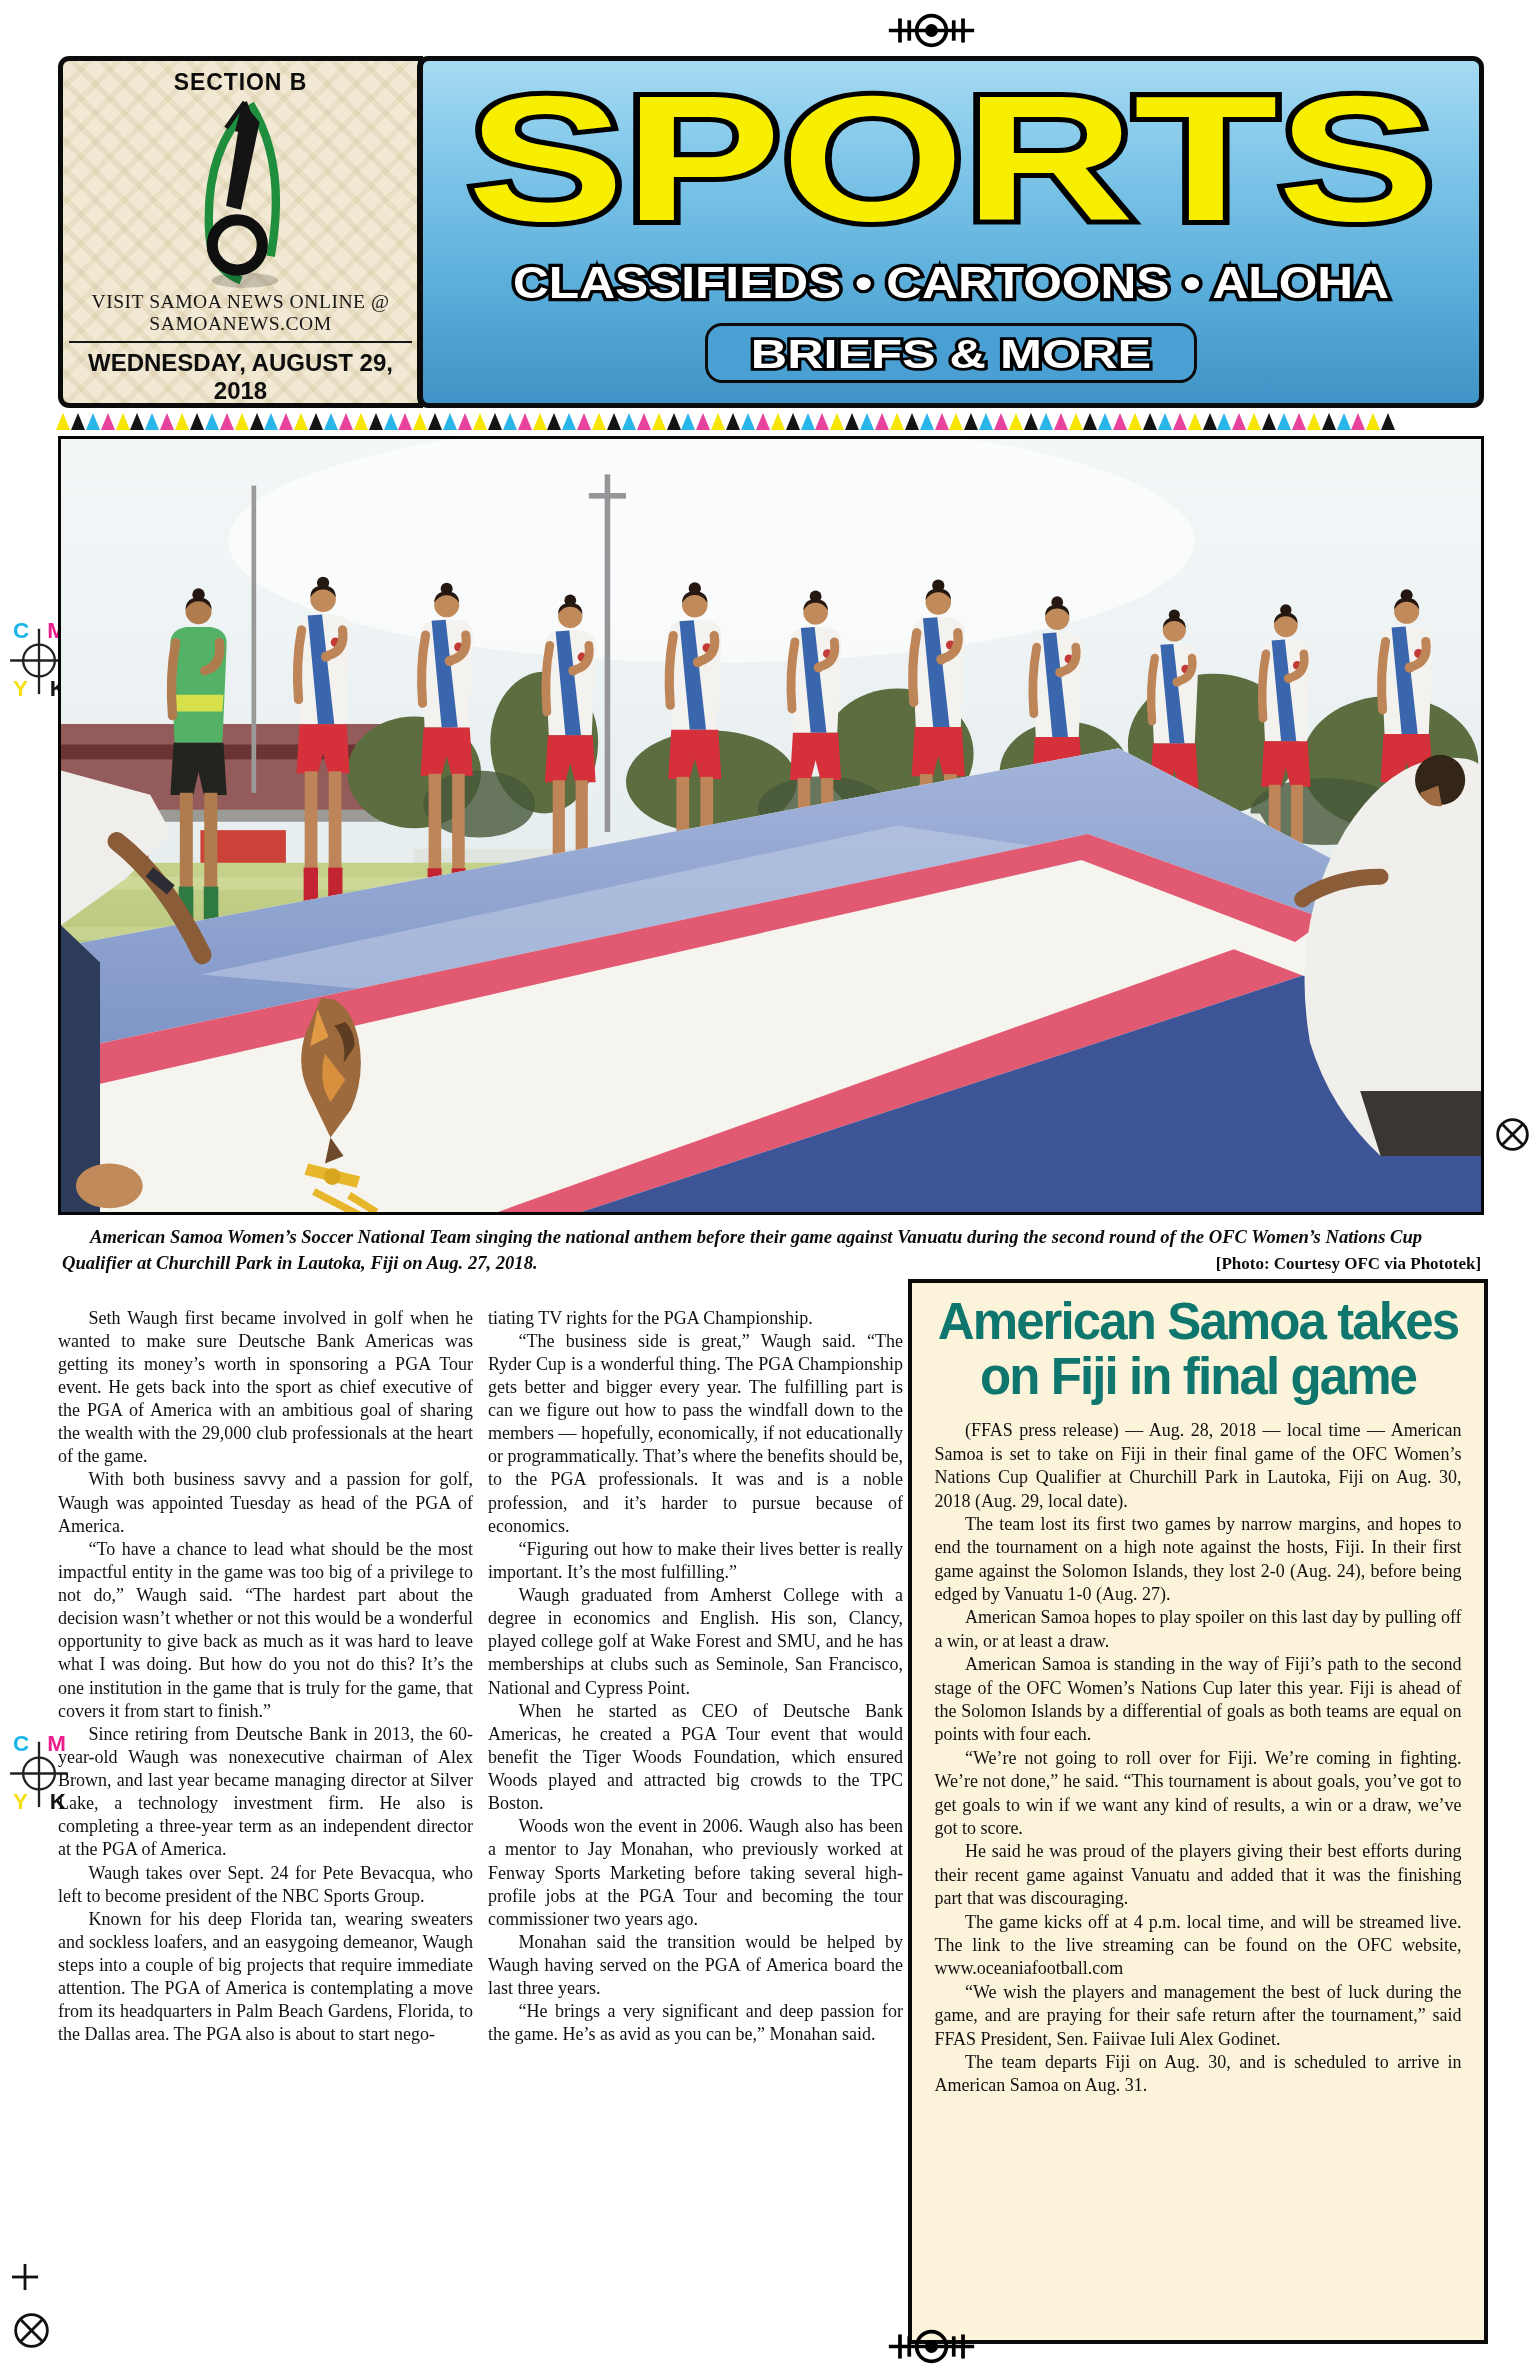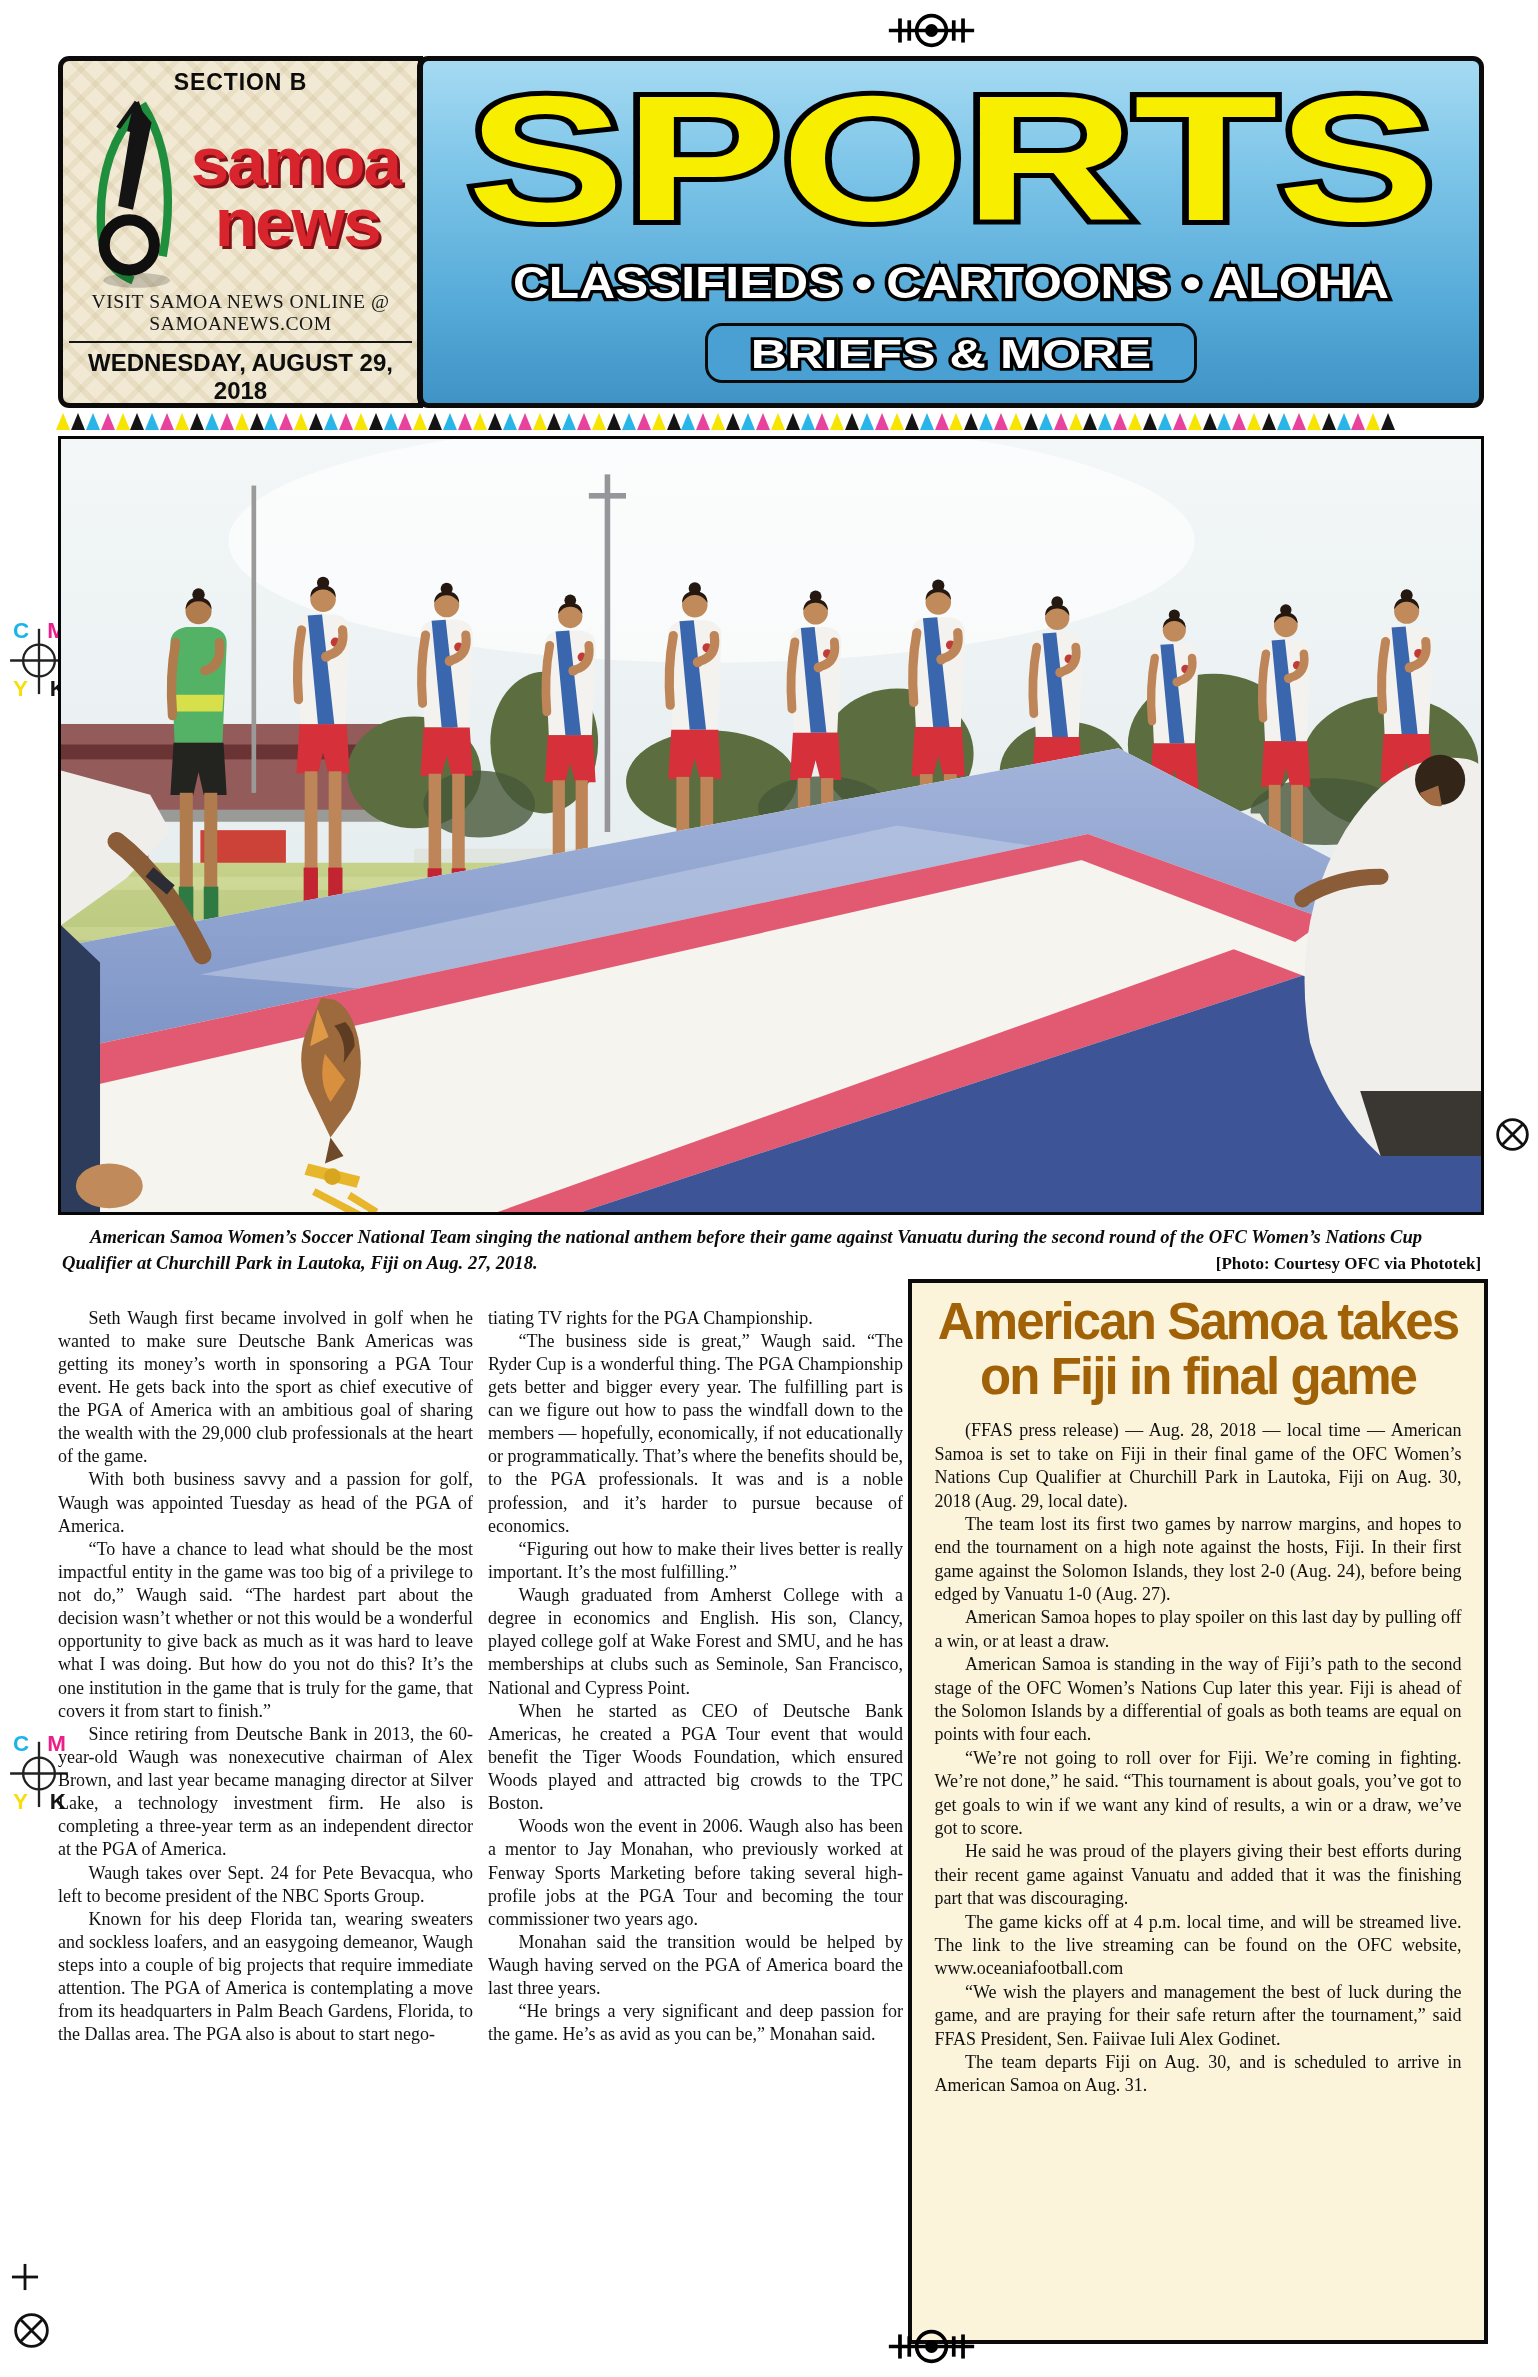--- a/index.html
+++ b/index.html
@@ -44,21 +44,21 @@
   
   .article-left{position:absolute;left:58px;top:1288px;width:845px;}
   .hl{font-family:"Liberation Sans",sans-serif;font-weight:700;color:#0a0a0a;text-align:center;
       font-size:53px;line-height:1.04;letter-spacing:-1.9px;}
   .cols{display:flex;gap:15px;margin-top:18.6px;}
   .col{width:415px;}
   .col p, .story p{margin:0;text-indent:1.7em;text-align:justify;font-size:18px;line-height:1.285;color:#101010;}
   .no-indent{text-indent:0 !important;}
   .article-right{position:absolute;left:908px;top:1279px;width:580px;height:1065px;box-sizing:border-box;
                  border:4.7px solid #0b0b0b;background:#fbf3da;padding:9.3px 22.4px 9.3px 22.4px;}
-  .hl-right{font-family:"Liberation Sans",sans-serif;font-weight:700;color:#a16207;text-align:center;
+  .hl-right{font-family:"Liberation Sans",sans-serif;font-weight:700;color:#0f766e;text-align:center;
             font-size:51px;line-height:1.08;letter-spacing:-1.9px;margin-top:1.9px;}
   .story{margin-top:15px;}
   .story p{font-size:18px;line-height:1.3;}
   
   .mark{position:absolute;}
   .cmyk{width:62px;height:97px;}
   .cmyk .grid{position:absolute;inset:0;font-family:"Liberation Sans",sans-serif;font-weight:700;font-size:22.4px;}
   .cmyk .c{position:absolute;left:5.6px;top:5.6px;color:#19b5ea;}
   .cmyk .m{position:absolute;right:3.7px;top:5.6px;color:#ec1e8c;}
   .cmyk .y{position:absolute;left:5.6px;bottom:7.5px;color:#f5df0e;}
@@ -84,24 +84,20 @@
       <div class="section-label">SECTION B</div>
       <div class="logo-row">
         <svg class="logo-mark" viewBox="0 0 112 208">
           <path d="M62,14 Q16,62 22,150 Q25,186 56,198" stroke="#1f8f3e" stroke-width="9" fill="none"></path>
           <path d="M66,8 Q106,72 88,172" stroke="#1f8f3e" stroke-width="9" fill="none"></path>
           <path d="M60,6 L40,34 M60,6 L52,38 M60,6 L70,34" stroke="#141414" stroke-width="5"></path>
           <path d="M58,6 L76,28 L56,122 L40,118 Z" fill="#141414"></path>
           <ellipse cx="60" cy="198" rx="36" ry="8" fill="rgba(0,0,0,0.18)"></ellipse>
           <circle cx="52" cy="160" r="27" fill="none" stroke="#0f0f0f" stroke-width="12"></circle>
         </svg>
-        <div class="logo-text">
-          <div class="l1">samoa</div>
-          <div class="l2">news</div>
-        </div>
       </div>
       <div class="visit-line">VISIT SAMOA NEWS ONLINE @ SAMOANEWS.COM</div>
       <hr class="logo-rule">
       <div class="date-line">WEDNESDAY, AUGUST 29, 2018</div>
     </div>
 
     <div class="sports-box">
       <svg class="sports-title-svg" width="1016" height="199" viewBox="0 0 1090 214">
         <text x="545" y="178" text-anchor="middle" font-family="Liberation Sans, sans-serif" font-weight="700" font-size="192" fill="#f8ee00" stroke="#000" stroke-width="11" paint-order="stroke" textLength="1040" lengthAdjust="spacingAndGlyphs">SPORTS</text>
       </svg>

